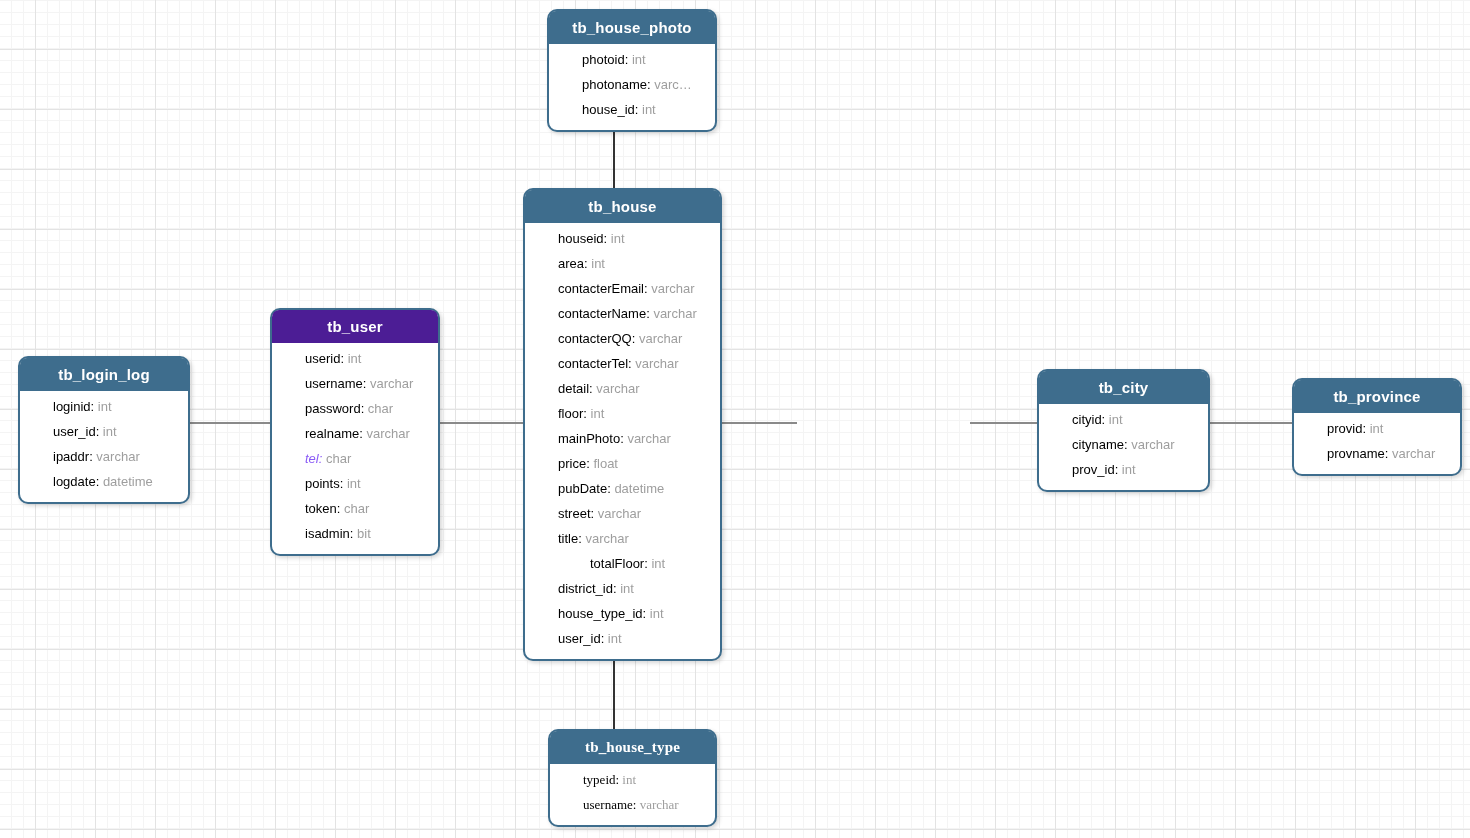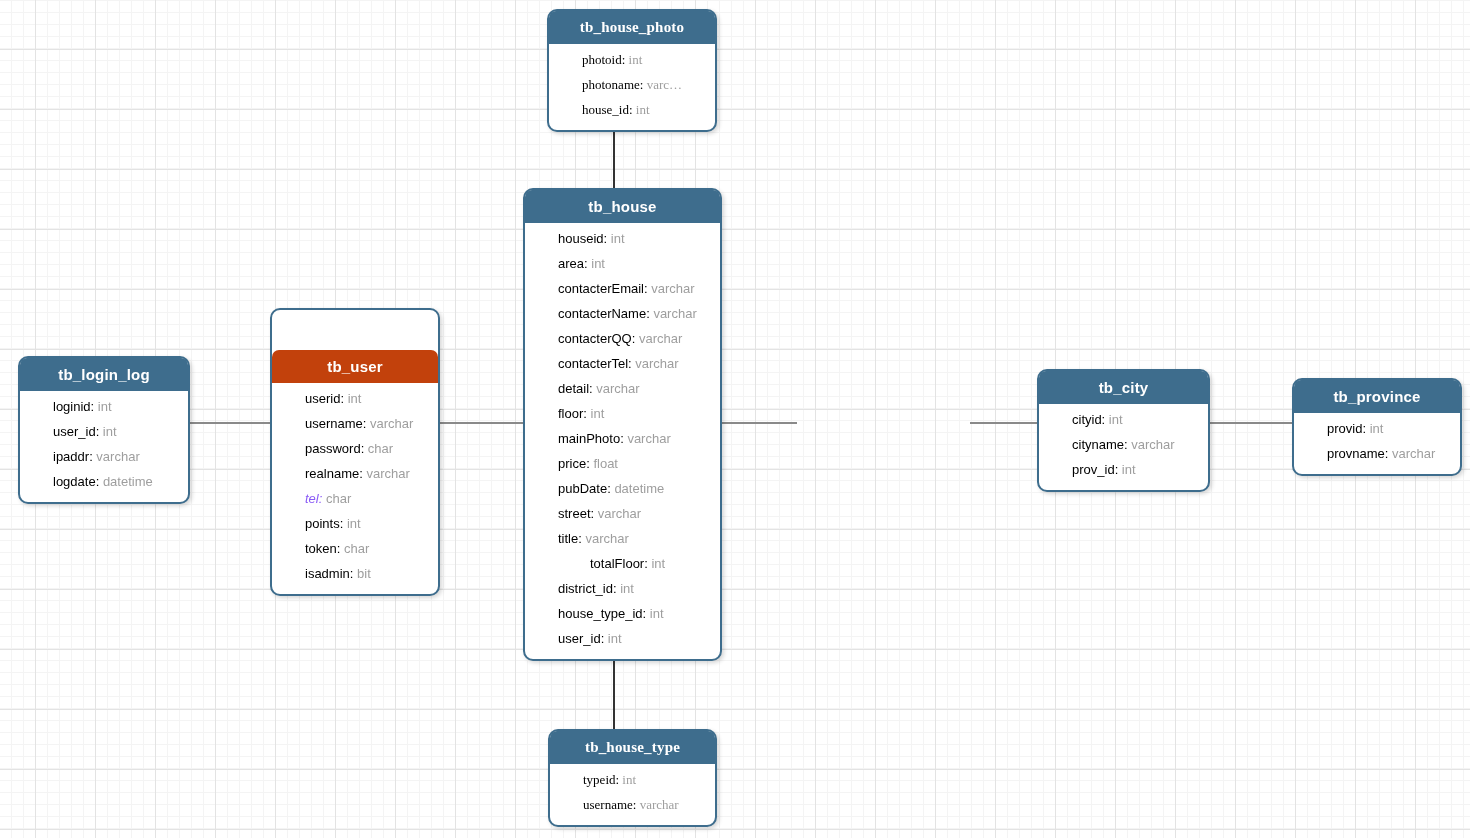--- a/index.html
+++ b/index.html
@@ -78,21 +78,21 @@
 <div class="canvas">
 
   <div class="edge edge-v" id="edge-photo-house" style="background: rgb(51, 51, 51);"></div>
   <div class="edge edge-v" id="edge-house-housetype" style="background: rgb(51, 51, 51);"></div>
   <div class="edge edge-h" id="edge-login-user" style="background: rgb(138, 138, 138);"></div>
   <div class="edge edge-h" id="edge-user-house" style="background: rgb(138, 138, 138);"></div>
   <div class="edge edge-h" id="edge-house-district" style="background: rgb(138, 138, 138);"></div>
   <div class="edge edge-h" id="edge-district-city" style="background: rgb(138, 138, 138);"></div>
   <div class="edge edge-h" id="edge-city-province" style="background: rgb(138, 138, 138);"></div>
 
-  <div class="table-card" id="card-house-photo" style="border-color: rgb(62, 109, 141); font-family: Liberation Serif, serif;">
+  <div class="table-card" id="card-house-photo" style="border-color: rgb(62, 109, 141);">
     <div class="t-header" style="background: rgb(62, 109, 141);">tb_house_photo</div>
     <div class="t-body">
         <div class="field-row"><span class="f-name" style="color: rgb(0, 0, 0);">photoid:</span><span class="f-type" style="color: rgb(158, 158, 158);"> int</span></div>
         <div class="field-row"><span class="f-name" style="color: rgb(0, 0, 0);">photoname:</span><span class="f-type" style="color: rgb(158, 158, 158);"> varc…</span></div>
         <div class="field-row"><span class="f-name" style="color: rgb(0, 0, 0);">house_id:</span><span class="f-type" style="color: rgb(158, 158, 158);"> int</span></div>
       </div>
   </div>
 
   <div class="table-card" id="card-house" style="border-color: rgb(62, 109, 141);">
     <div class="t-header" style="background: rgb(62, 109, 141);">tb_house</div>
@@ -111,21 +111,21 @@
         <div class="field-row"><span class="f-name" style="color: rgb(0, 0, 0);">street:</span><span class="f-type" style="color: rgb(158, 158, 158);"> varchar</span></div>
         <div class="field-row"><span class="f-name" style="color: rgb(0, 0, 0);">title:</span><span class="f-type" style="color: rgb(158, 158, 158);"> varchar</span></div>
         <div class="field-row"><span class="f-name" style="color: rgb(0, 0, 0); margin-left: 32px;">totalFloor:</span><span class="f-type" style="color: rgb(158, 158, 158);"> int</span></div>
         <div class="field-row"><span class="f-name" style="color: rgb(0, 0, 0);">district_id:</span><span class="f-type" style="color: rgb(158, 158, 158);"> int</span></div>
         <div class="field-row"><span class="f-name" style="color: rgb(0, 0, 0);">house_type_id:</span><span class="f-type" style="color: rgb(158, 158, 158);"> int</span></div>
         <div class="field-row"><span class="f-name" style="color: rgb(0, 0, 0);">user_id:</span><span class="f-type" style="color: rgb(158, 158, 158);"> int</span></div>
       </div>
   </div>
 
   <div class="table-card" id="card-user" style="border-color: rgb(62, 109, 141);">
-    <div class="t-header" style="background: #c2410c; margin-top: 40px;">tb_user</div>
+    <div class="t-header" style="background: #4c1d95;">tb_user</div>
     <div class="t-body">
         <div class="field-row"><span class="f-name" style="color: rgb(0, 0, 0);">userid:</span><span class="f-type" style="color: rgb(158, 158, 158);"> int</span></div>
         <div class="field-row"><span class="f-name" style="color: rgb(0, 0, 0);">username:</span><span class="f-type" style="color: rgb(158, 158, 158);"> varchar</span></div>
         <div class="field-row"><span class="f-name" style="color: rgb(0, 0, 0);">password:</span><span class="f-type" style="color: rgb(158, 158, 158);"> char</span></div>
         <div class="field-row"><span class="f-name" style="color: rgb(0, 0, 0);">realname:</span><span class="f-type" style="color: rgb(158, 158, 158);"> varchar</span></div>
         <div class="field-row"><span class="f-name" style="color: #8b5cf6; font-style: italic;">tel:</span><span class="f-type" style="color: rgb(158, 158, 158);"> char</span></div>
         <div class="field-row"><span class="f-name" style="color: rgb(0, 0, 0);">points:</span><span class="f-type" style="color: rgb(158, 158, 158);"> int</span></div>
         <div class="field-row"><span class="f-name" style="color: rgb(0, 0, 0);">token:</span><span class="f-type" style="color: rgb(158, 158, 158);"> char</span></div>
         <div class="field-row"><span class="f-name" style="color: rgb(0, 0, 0);">isadmin:</span><span class="f-type" style="color: rgb(158, 158, 158);"> bit</span></div>
       </div>

